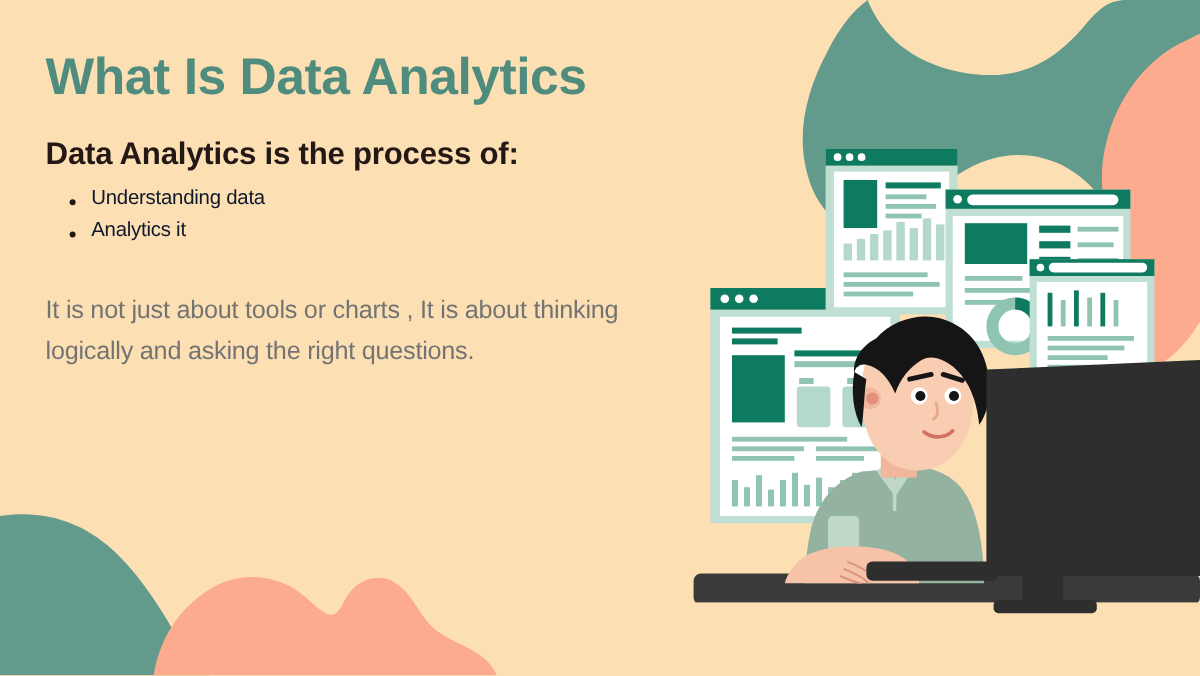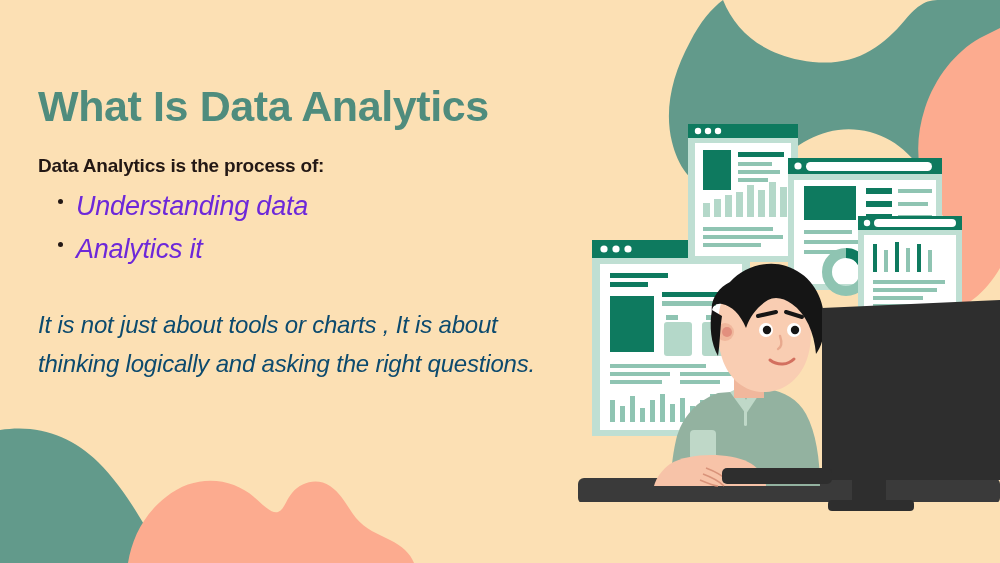--- a/index.html
+++ b/index.html
@@ -8,62 +8,60 @@
     background:#fce0b4;
     font-family:"Liberation Sans", sans-serif;
     position:relative;
   }
   .slide { position:relative; width:1000px; height:563px; overflow:hidden; background:#fce0b4; }
 
   
   .blobs { position:absolute; inset:0; width:1000px; height:563px; }
 
   
-  .content { position:absolute; left:38px; top:42px; width:520px;margin-top:42px; }
+  .content { position:absolute; left:38px; top:42px; width:520px; }
   .title {
     color:#4f8c7d;
     font-size:43px;
     font-weight:bold;
     letter-spacing:-0.4px;
     line-height:1.05;
     white-space:nowrap;
   }
   .lead {
     margin-top:26px;
     color:#231815;
-    font-size:19px;
+    font-size:26px;
     font-weight:bold;
     letter-spacing:-0.2px;
   }
   ul.bullets { list-style:none; margin-top:8px; }
   ul.bullets li {
-    color:#6d28d9;
-    font-size:27px;
+    color:#0f172a;
+    font-size:17px;
     line-height:1.58;
     padding-left:38px;
     position:relative;
     letter-spacing:-0.2px;
-    font-style:italic;
   }
   ul.bullets li .dot {
     position:absolute;
     left:20px;
     top:14px;
     width:5px; height:5px;
     border-radius:50%;
     background:#231815;
   }
   .para {
     margin-top:36px;
-    color:#0c4a6e;
-    font-size:24px;
+    color:#737373;
+    font-size:21px;
     line-height:1.62;
     letter-spacing:-0.2px;
     width:510px;
-    font-style:italic;
   }
 
   
   .illus { position:absolute; left:570px; top:100px; width:430px; height:463px; }
 </style>
 </head>
 <body>
 
 <div class="slide">
 

